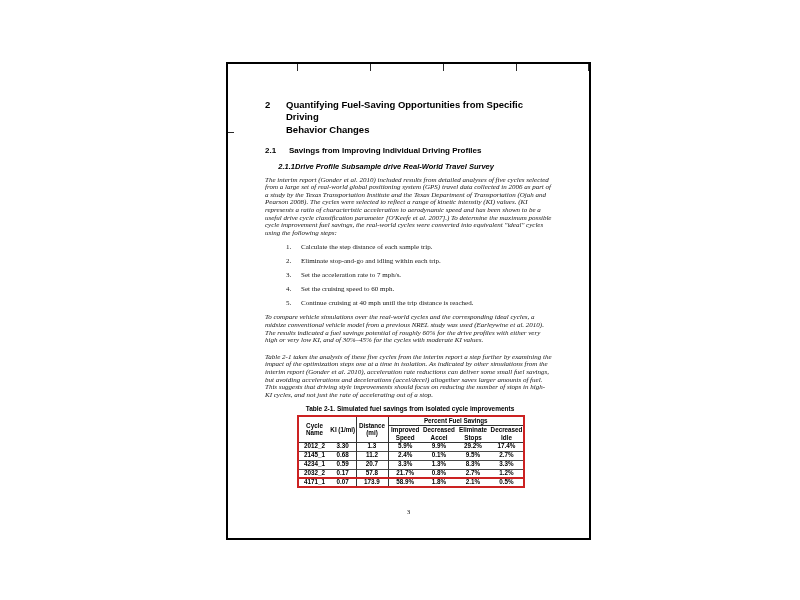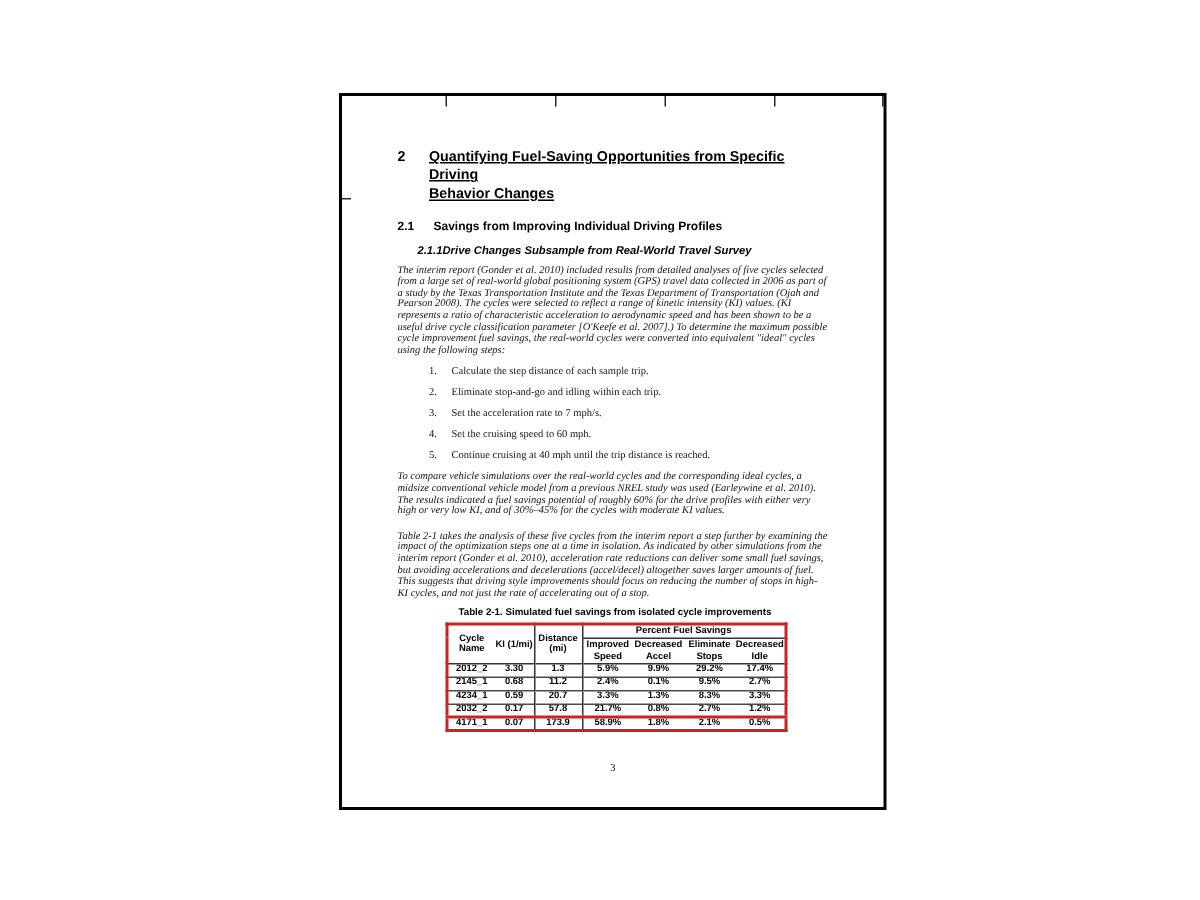--- a/index.html
+++ b/index.html
@@ -13,21 +13,21 @@
     position: absolute; left: 226px; top: 62px;
     width: 365px; height: 478px;
     background: #ffffff; border: 2px solid #000;
   }
   .tick-top { position: absolute; top: 0; width: 1px; height: 7px; background: #2a2a2a; }
   .tick-left { position: absolute; left: 0; width: 6px; height: 1px; background: #2a2a2a; }
   .content { position: absolute; top: 0; left: 0; right: 0; bottom: 0; padding: 35px 37px 0 37px; }
 
   .h1 { display: flex; font: bold 9.5px/1.3 "Liberation Sans", sans-serif; color: #000; }
   .h1 .num { width: 21px; flex: none; }
-  .h1 .t { white-space: pre-line; text-decoration: underline; }
+  .h1 .t { white-space: pre-line; }
   .h2 { display: flex; font: bold 8px/1.2 "Liberation Sans", sans-serif; margin-top: 10px; color: #000; align-items: center; }
   .h2 .num { width: 24px; flex: none; }
   .h3 { display: flex; font: italic bold 7.5px/1.2 "Liberation Sans", sans-serif; margin-top: 6px; color: #000; text-align: right; }
   .h3 .num { width: 30px; flex: none; }
 
   p.body { font-size: 7px; line-height: 7.6px; margin: 6px 0 0 0; font-style: italic; }
   p.mt9 { margin-top: 9px; }
 
   .list { margin: 7px 0 0 21px; }
   .li { display: flex; font-size: 7px; line-height: 7.5px; margin-bottom: 6.5px; }
@@ -75,21 +75,21 @@
 Behavior Changes</span>
     </div>
 
     <div class="h2">
       <span class="num">2.1</span>
       <span class="t">Savings from Improving Individual Driving Profiles</span>
     </div>
 
     <div class="h3">
       <span class="num">2.1.1</span>
-      <span class="t">Drive Changes Subsample from Real-World Travel Survey</span>
+      <span class="t">Drive Profile Subsample drive Real-World Travel Survey</span>
     </div>
 
     <p class="body">The interim report (Gonder et al. 2010) included results from detailed analyses of five cycles selected from a large set of real-world global positioning system (GPS) travel data collected in 2006 as part of a study by the Texas Transportation Institute and the Texas Department of Transportation (Ojah and Pearson 2008). The cycles were selected to reflect a range of kinetic intensity (KI) values. (KI represents a ratio of characteristic acceleration to aerodynamic speed and has been shown to be a useful drive cycle classification parameter [O'Keefe et al. 2007].) To determine the maximum possible cycle improvement fuel savings, the real-world cycles were converted into equivalent "ideal" cycles using the following steps:</p>
 
     <div class="list">
       <div class="li">
         <span class="num">1.</span>
         <span>Calculate the step distance of each sample trip.</span>
       </div>
       <div class="li">

